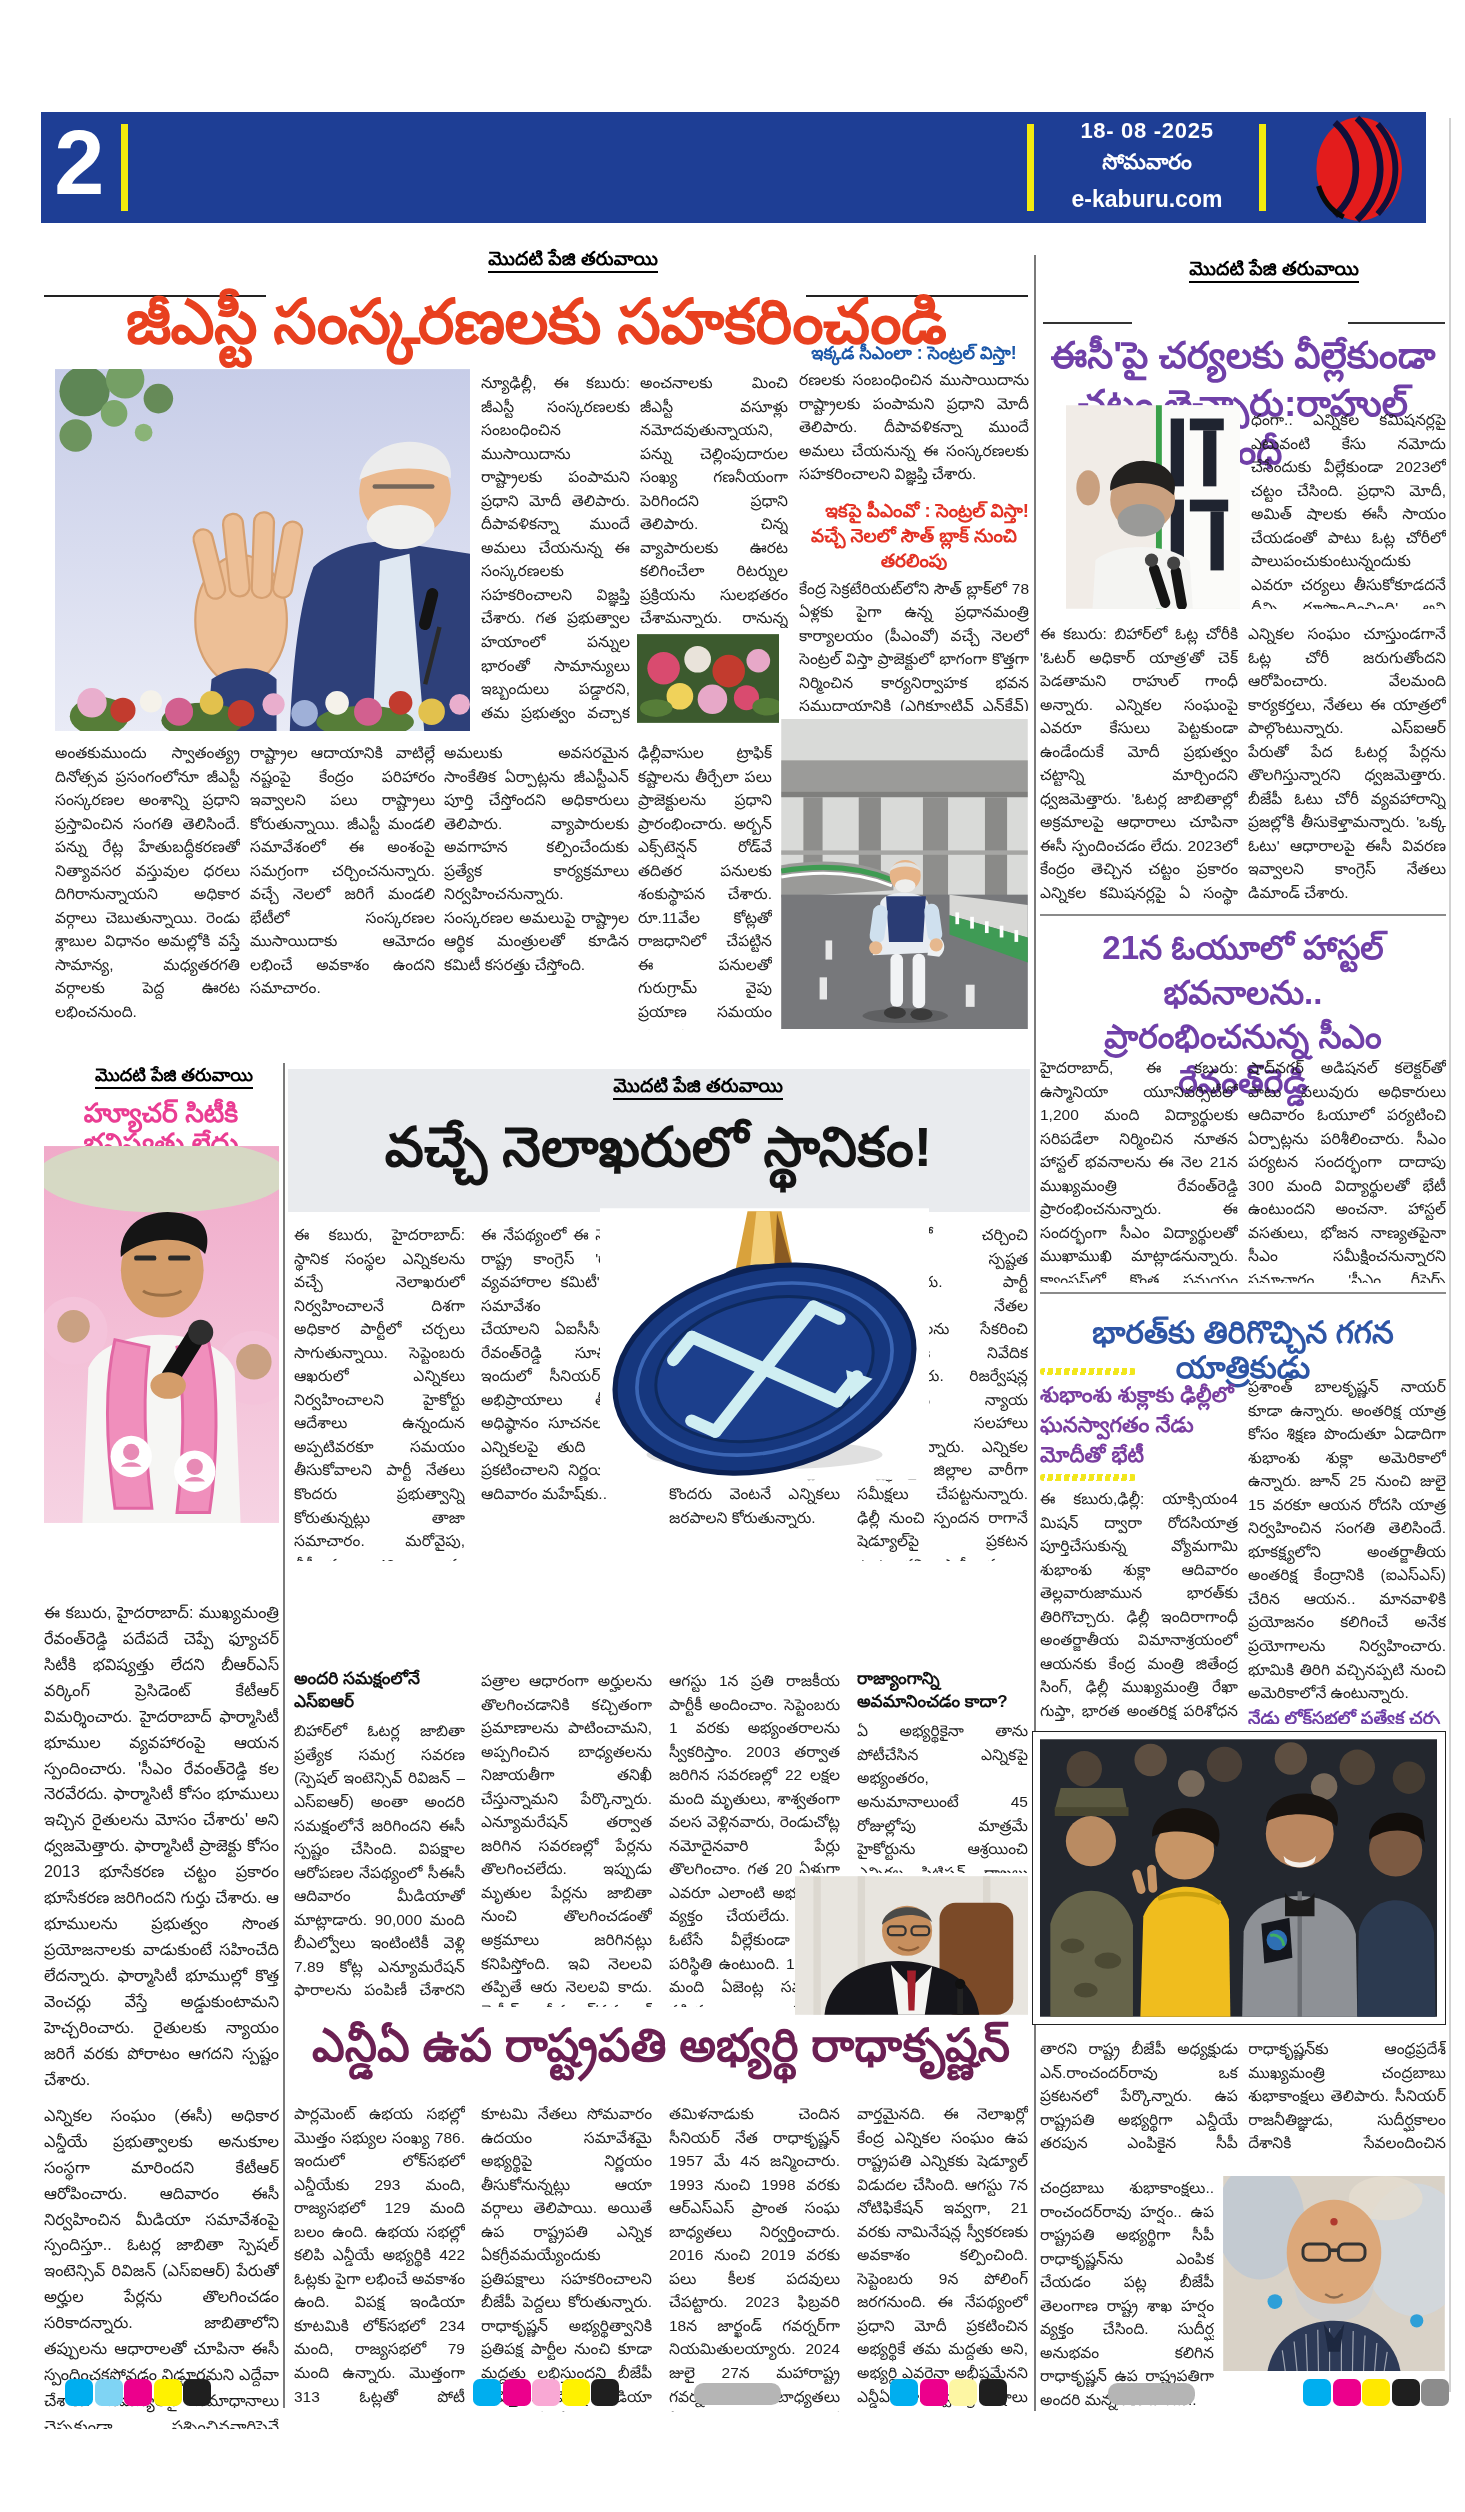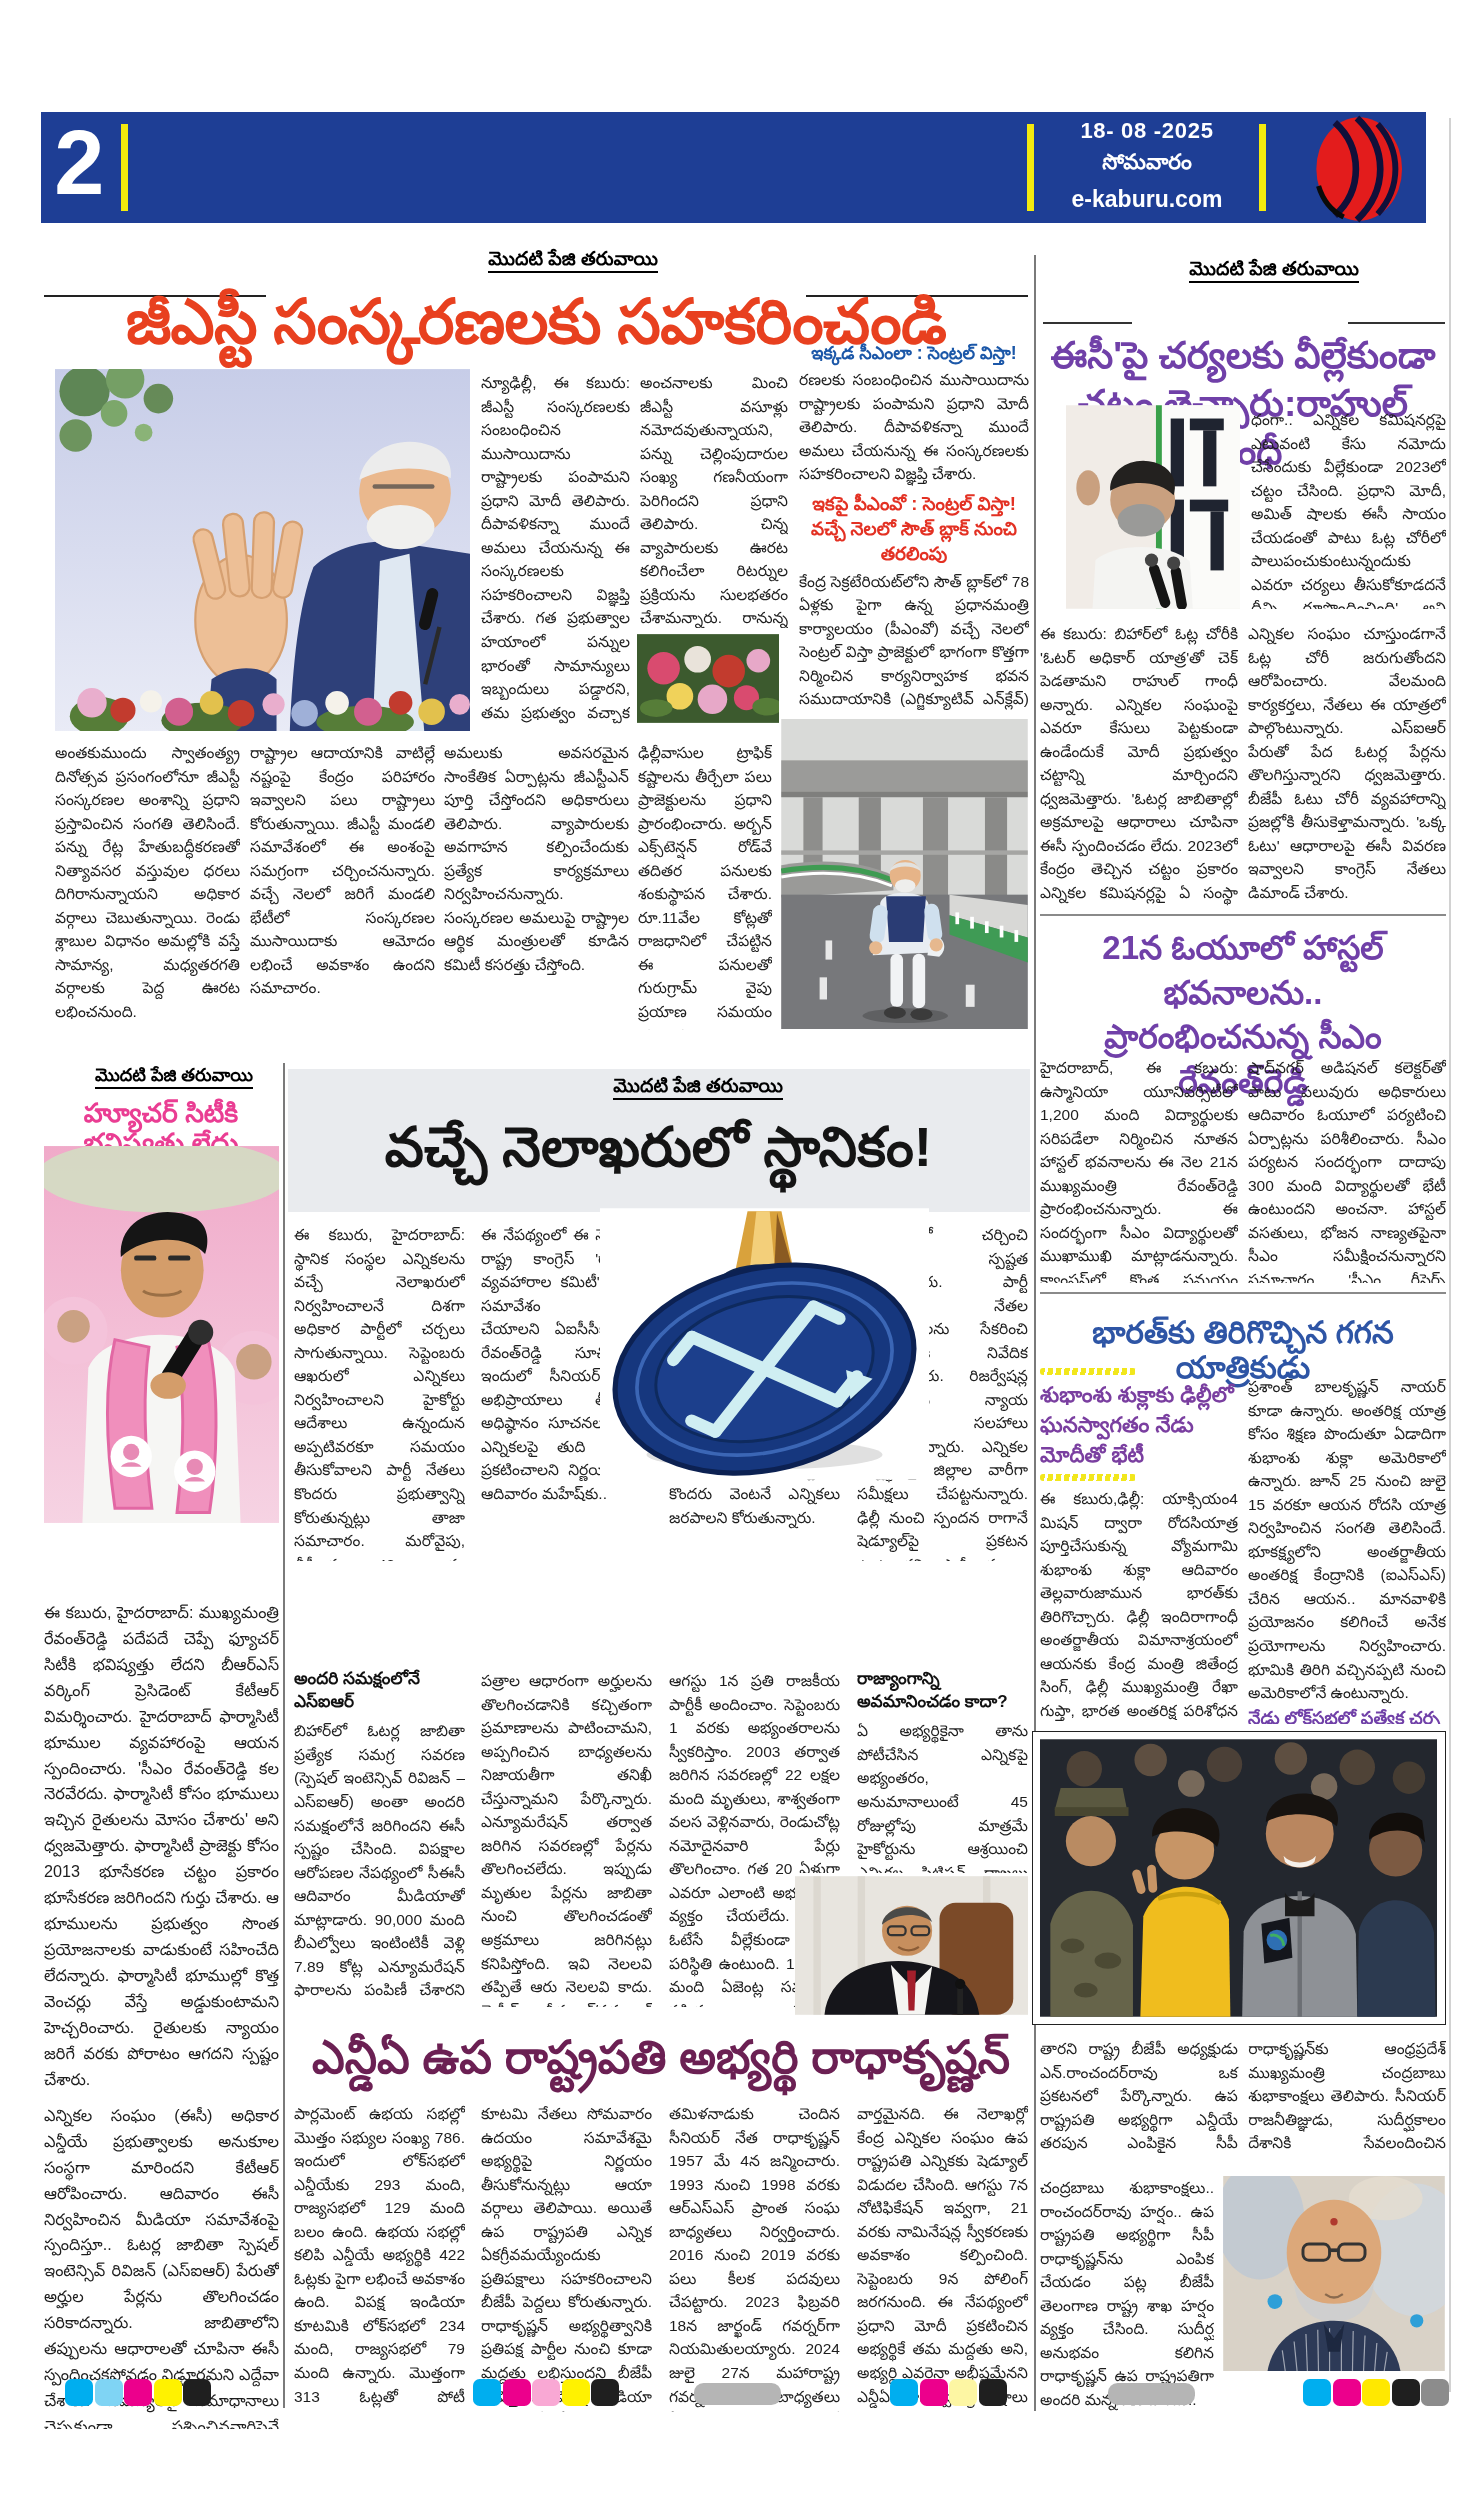--- a/index.html
+++ b/index.html
@@ -11,21 +11,21 @@
   .kicker{font-weight:bold;font-size:19px;color:#000;text-align:right;}
   .kicker span{border-bottom:2.2px solid #000;padding-bottom:2.2px;}
   .hl{font-weight:bold;line-height:1.12;}
   .hl-gst{font-size:62px;color:#e8401f;letter-spacing:-0.7px;}
   .hl-purple{font-size:37px;color:#7040a8;line-height:1.3;}
   .hl-ou{font-size:33px;color:#7040a8;line-height:1.35;}
   .hl-gagan{font-size:31px;color:#2e55a5;}
   .hl-ktr{font-size:26.6px;color:#ea3d93;}
   .hl-local{font-size:55px;color:#141414;}
   .hl-aadh{font-size:43px;color:#e23723;}
-  .hl-nda{font-size:46px;color:#6b2053;margin-top:12px;}
+  .hl-nda{font-size:46px;color:#6b2053;}
   .sub-red{font-weight:bold;color:#e33123;font-size:18.5px;text-align:center;line-height:1.35;}
   .sub-blue{font-weight:bold;color:#1b57a8;font-size:17.7px;text-align:center;line-height:1.3;}
   .sub-purple{font-weight:bold;color:#7a3fa0;font-size:21.4px;line-height:1.4;}
   .sub-inline{font-weight:bold;color:#7040a8;font-size:17.7px;}
   .bold-lead{font-weight:bold;font-size:17px;color:#111;}
   .hline{background:#8a8a8a;height:1.5px;}
   .vrule{background:#7a7a7a;width:1.5px;}
   .rule-dark{background:#222;height:2.2px;}
   .squig{height:6.6px;border-radius:3px;background:repeating-linear-gradient(100deg,#f2e71c 0 5.2px,#ffffff 5.2px 8.1px);}
   .photo-frame{border:1.5px solid #222;background:#fff;padding:6.6px;box-sizing:border-box;}
@@ -141,21 +141,21 @@
         <circle cx="102" cy="88" r="20" fill="#e7a8c8"></circle>
       <circle cx="148" cy="86" r="17" fill="#d94b6f"></circle>
       <ellipse cx="26" cy="100" rx="22" ry="12" fill="#567d38"></ellipse>
         <ellipse cx="176" cy="98" rx="20" ry="12" fill="#567d38"></ellipse>
     </svg>
   </div>
 
   <div class="abs" style="left:799px;top:342px;width:230px;height:369px;overflow:hidden;">
     <div class="sub-blue">ఇక్కడ సీఎంలా : సెంట్రల్ విస్తా!</div>
     <div class="bt" style="margin-top:3px;">రణలకు సంబంధించిన ముసాయిదాను రాష్ట్రాలకు పంపామని ప్రధాని మోదీ తెలిపారు. దీపావళికన్నా ముందే అమలు చేయనున్న ఈ సంస్కరణలకు సహకరించాలని విజ్ఞప్తి చేశారు.</div>
-    <div class="sub-red" style="margin-top:6px;">ఇకపై పీఎంవో : సెంట్రల్ విస్తా!</div>
+    <div class="sub-red" style="margin-top:13px;text-align:right;">ఇకపై పీఎంవో : సెంట్రల్ విస్తా!</div>
     <div class="sub-red">వచ్చే నెలలో సౌత్ బ్లాక్ నుంచి తరలింపు</div>
     <div class="bt" style="margin-top:3px;">కేంద్ర సెక్రటేరియట్‌లోని సౌత్ బ్లాక్‌లో 78 ఏళ్లకు పైగా ఉన్న ప్రధానమంత్రి కార్యాలయం (పీఎంవో) వచ్చే నెలలో సెంట్రల్ విస్తా ప్రాజెక్టులో భాగంగా కొత్తగా నిర్మించిన కార్యనిర్వాహక భవన సముదాయానికి (ఎగ్జిక్యూటివ్ ఎన్‌క్లేవ్) తరలివెళ్లనుంది. ఇందుకు సంబంధించిన ఏర్పాట్లు పూర్తయ్యాయని అధికార వర్గాలు వెల్లడించాయి. నూతన పీఎంవో కార్యాలయానికి ఒక కొత్త పేరు పెట్టనున్నారు. మూడోసారి అధికారం చేపట్టాక పీఎంవోను ఉద్దేశించి మోదీ మాట్లాడుతూ.. ప్రజాసేవకు పీఎంవో ఒక ప్రదేశంగా ఉండాలన్న వ్యాఖ్యల స్ఫూర్తిని ప్రతిబింబించేలా ఆ పేరు ఉండనుందని తెలుస్తోంది.</div>
 
   </div>
 
   <div class="abs bt" style="left:55px;top:741px;width:185px;height:289px;">అంతకుముందు స్వాతంత్య్ర దినోత్సవ ప్రసంగంలోనూ జీఎస్టీ సంస్కరణల అంశాన్ని ప్రధాని ప్రస్తావించిన సంగతి తెలిసిందే. పన్ను రేట్ల హేతుబద్ధీకరణతో నిత్యావసర వస్తువుల ధరలు దిగిరానున్నాయని అధికార వర్గాలు చెబుతున్నాయి. రెండు శ్లాబుల విధానం అమల్లోకి వస్తే సామాన్య, మధ్యతరగతి వర్గాలకు పెద్ద ఊరట లభించనుంది.</div>
   <div class="abs bt" style="left:444px;top:741px;width:185px;height:289px;">అమలుకు అవసరమైన సాంకేతిక ఏర్పాట్లను జీఎస్టీఎన్ పూర్తి చేస్తోందని అధికారులు తెలిపారు. వ్యాపారులకు అవగాహన కల్పించేందుకు ప్రత్యేక కార్యక్రమాలు నిర్వహించనున్నారు. సంస్కరణల అమలుపై రాష్ట్రాల ఆర్థిక మంత్రులతో కూడిన కమిటీ కసరత్తు చేస్తోంది.</div>
   <div class="abs bt" style="left:250px;top:741px;width:185px;height:289px;">రాష్ట్రాల ఆదాయానికి వాటిల్లే నష్టంపై కేంద్రం పరిహారం ఇవ్వాలని పలు రాష్ట్రాలు కోరుతున్నాయి. జీఎస్టీ మండలి సమావేశంలో ఈ అంశంపై సమగ్రంగా చర్చించనున్నారు. వచ్చే నెలలో జరిగే మండలి భేటీలో సంస్కరణల ముసాయిదాకు ఆమోదం లభించే అవకాశం ఉందని సమాచారం.</div>
   <div class="abs bt" style="left:638px;top:741px;width:134px;height:289px;">ఢిల్లీవాసుల ట్రాఫిక్ కష్టాలను తీర్చేలా పలు ప్రాజెక్టులను ప్రధాని ప్రారంభించారు. అర్బన్ ఎక్స్‌టెన్షన్ రోడ్‌వే తదితర పనులకు శంకుస్థాపన చేశారు. రూ.11వేల కోట్లతో రాజధానిలో చేపట్టిన ఈ పనులతో గురుగ్రామ్ వైపు ప్రయాణ సమయం తగ్గిపోనుంది. నిర్మాణంలో భూ వినియోగం అర్థవంతంగా ఉంటుందని మోదీ సందేశంలో పేర్కొన్నారు.</div>
 

